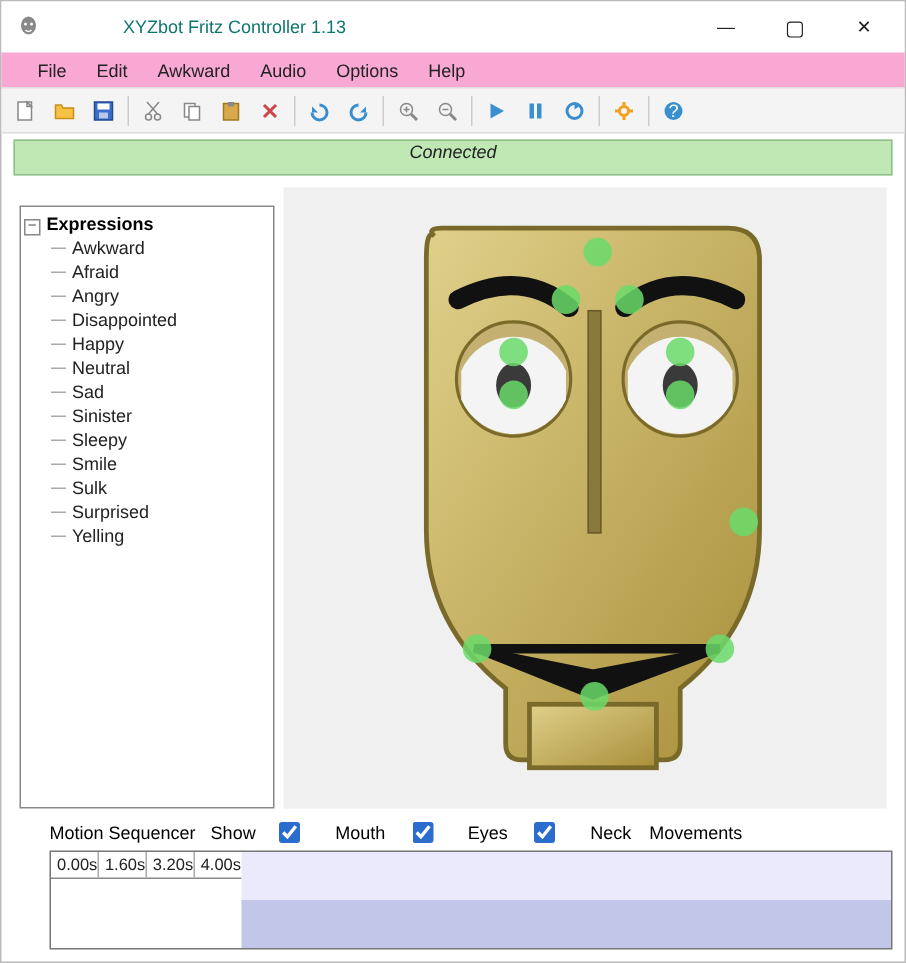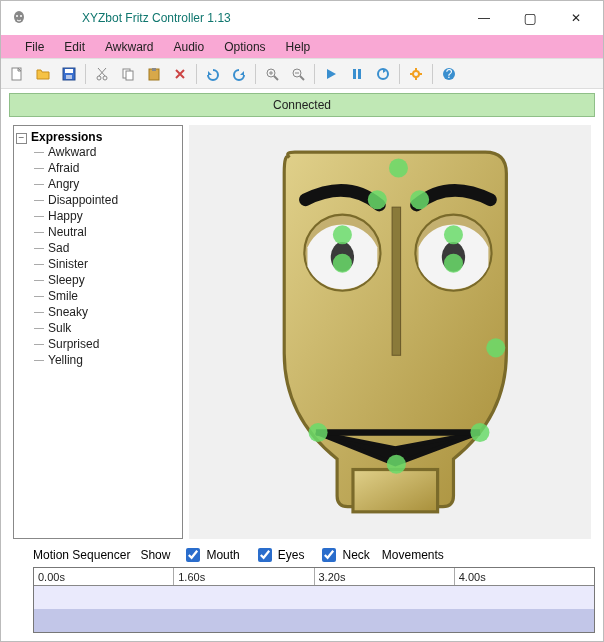--- a/index.html
+++ b/index.html
@@ -19,36 +19,36 @@
   .titlebar .app-icon{width:16px;height:16px;margin-right:8px;}
   .titlebar .app-icon svg{width:16px;height:16px;display:block;}
   .titlebar .title{flex:1;color:#0f766e;margin-left:47px;}
   .winbtn{width:46px;height:30px;display:flex;align-items:center;justify-content:center;color:#222;}
   .menubar{height:24px;background:#f9a8d4;border-bottom:1px solid #e0e0e0;display:flex;align-items:stretch;padding:0 14px;}
   .menubar .mitem{padding:0 10px;display:flex;align-items:center;color:#222;}
   .toolbar{height:30px;background:#f4f4f4;border-bottom:1px solid #ddd;display:flex;align-items:center;padding:0 4px;gap:2px;}
   .tbtn{width:24px;height:24px;display:flex;align-items:center;justify-content:center;border:1px solid transparent;border-radius:2px;}
   .tbtn svg{width:16px;height:16px;display:block;}
   .tsep{width:1px;height:20px;background:#ccc;margin:0 2px;}
-  .statusbar{height:24px;border:1px solid #8fbf88;margin:4px 8px;background:#c0e8b5;display:flex;align-items:center;justify-content:center;font-weight:500;color:#222;}
+  .statusbar{height:24px;border:1px solid #8fbf88;margin:4px 8px;background:#c0e8b5;display:flex;justify-content:center;font-weight:500;color:#222;font-style:italic;}
   .workarea{flex:1;display:flex;margin:4px 12px 4px 12px;gap:6px;min-height:0;}
-  .treepanel{width:170px;border:1px solid #888;background:#fff;overflow:auto;padding:4px 2px;font-family:'Courier New',monospace;}
+  .treepanel{width:170px;border:1px solid #888;background:#fff;overflow:auto;padding:4px 2px;font-family:'Courier New',monospace;margin-top:12px;}
   .tree-root{white-space:nowrap;font-size:12px;}
   .tree-toggle{display:inline-flex;width:11px;height:11px;border:1px solid #888;align-items:center;justify-content:center;font-size:10px;line-height:10px;color:#555;background:#fff;margin-right:4px;}
   .tree-root .label{font-weight:600;}
   .tree-children{padding-left:18px;}
   .tree-children .leaf{display:block;line-height:16px;color:#222;}
   .tree-children .leaf::before{content:"";display:inline-block;width:10px;border-top:1px solid #aaa;margin-right:4px;vertical-align:middle;}
   .canvas{flex:1;background:#f0f0f0;border:0;display:flex;align-items:flex-start;justify-content:center;position:relative;}
   .canvas svg{width:100%;height:100%;}
   .sequencer{margin:0 8px 8px 8px;padding-left:24px;}
   .seq-header{display:flex;align-items:center;gap:10px;font-family:'Courier New',monospace;padding:2px 0;}
-  .seq-header .chk{display:flex;align-items:center;gap:3px;margin:0 2px;justify-content:center;}
+  .seq-header .chk{display:flex;align-items:center;gap:20px;margin:0 2px;justify-content:center;}
   .seq-header input[type=checkbox]{width:14px;height:14px;accent-color:#2a6dcc;}
-  .seq-timeline{height:66px;border:1px solid #777;display:flex;flex-direction:column;background:#fff;overflow:hidden;}
+  .seq-timeline{height:66px;border:1px solid #777;display:flex;flex-direction:row;background:#fff;overflow:hidden;}
   .seq-ticks{height:18px;display:flex;border-bottom:1px solid #888;}
   .seq-ticks .tick{flex:1;border-right:1px solid #aaa;padding-left:4px;font-size:11px;color:#222;display:flex;align-items:center;}
   .seq-ticks .tick:last-child{border-right:none;}
   .seq-lanes{flex:1;background:linear-gradient(to bottom,#eaeafc 0%,#eaeafc 50%,#c2c6e8 50%,#c2c6e8 100%);}
 </style>
 </head>
 <body>
 
 <div class="window">
 
@@ -201,21 +201,20 @@
         <span class="leaf">Awkward</span>
         <span class="leaf">Afraid</span>
         <span class="leaf">Angry</span>
         <span class="leaf">Disappointed</span>
         <span class="leaf">Happy</span>
         <span class="leaf">Neutral</span>
         <span class="leaf">Sad</span>
         <span class="leaf">Sinister</span>
         <span class="leaf">Sleepy</span>
         <span class="leaf">Smile</span>
-        <span class="leaf">Sneaky</span>
         <span class="leaf">Sulk</span>
         <span class="leaf">Surprised</span>
         <span class="leaf">Yelling</span>
       </div>
     </div>
 
     <div class="canvas">
       <svg viewBox="0 0 380 360">
         <defs>
           <linearGradient id="faceGrad" x1="0" y1="0" x2="1" y2="1">

